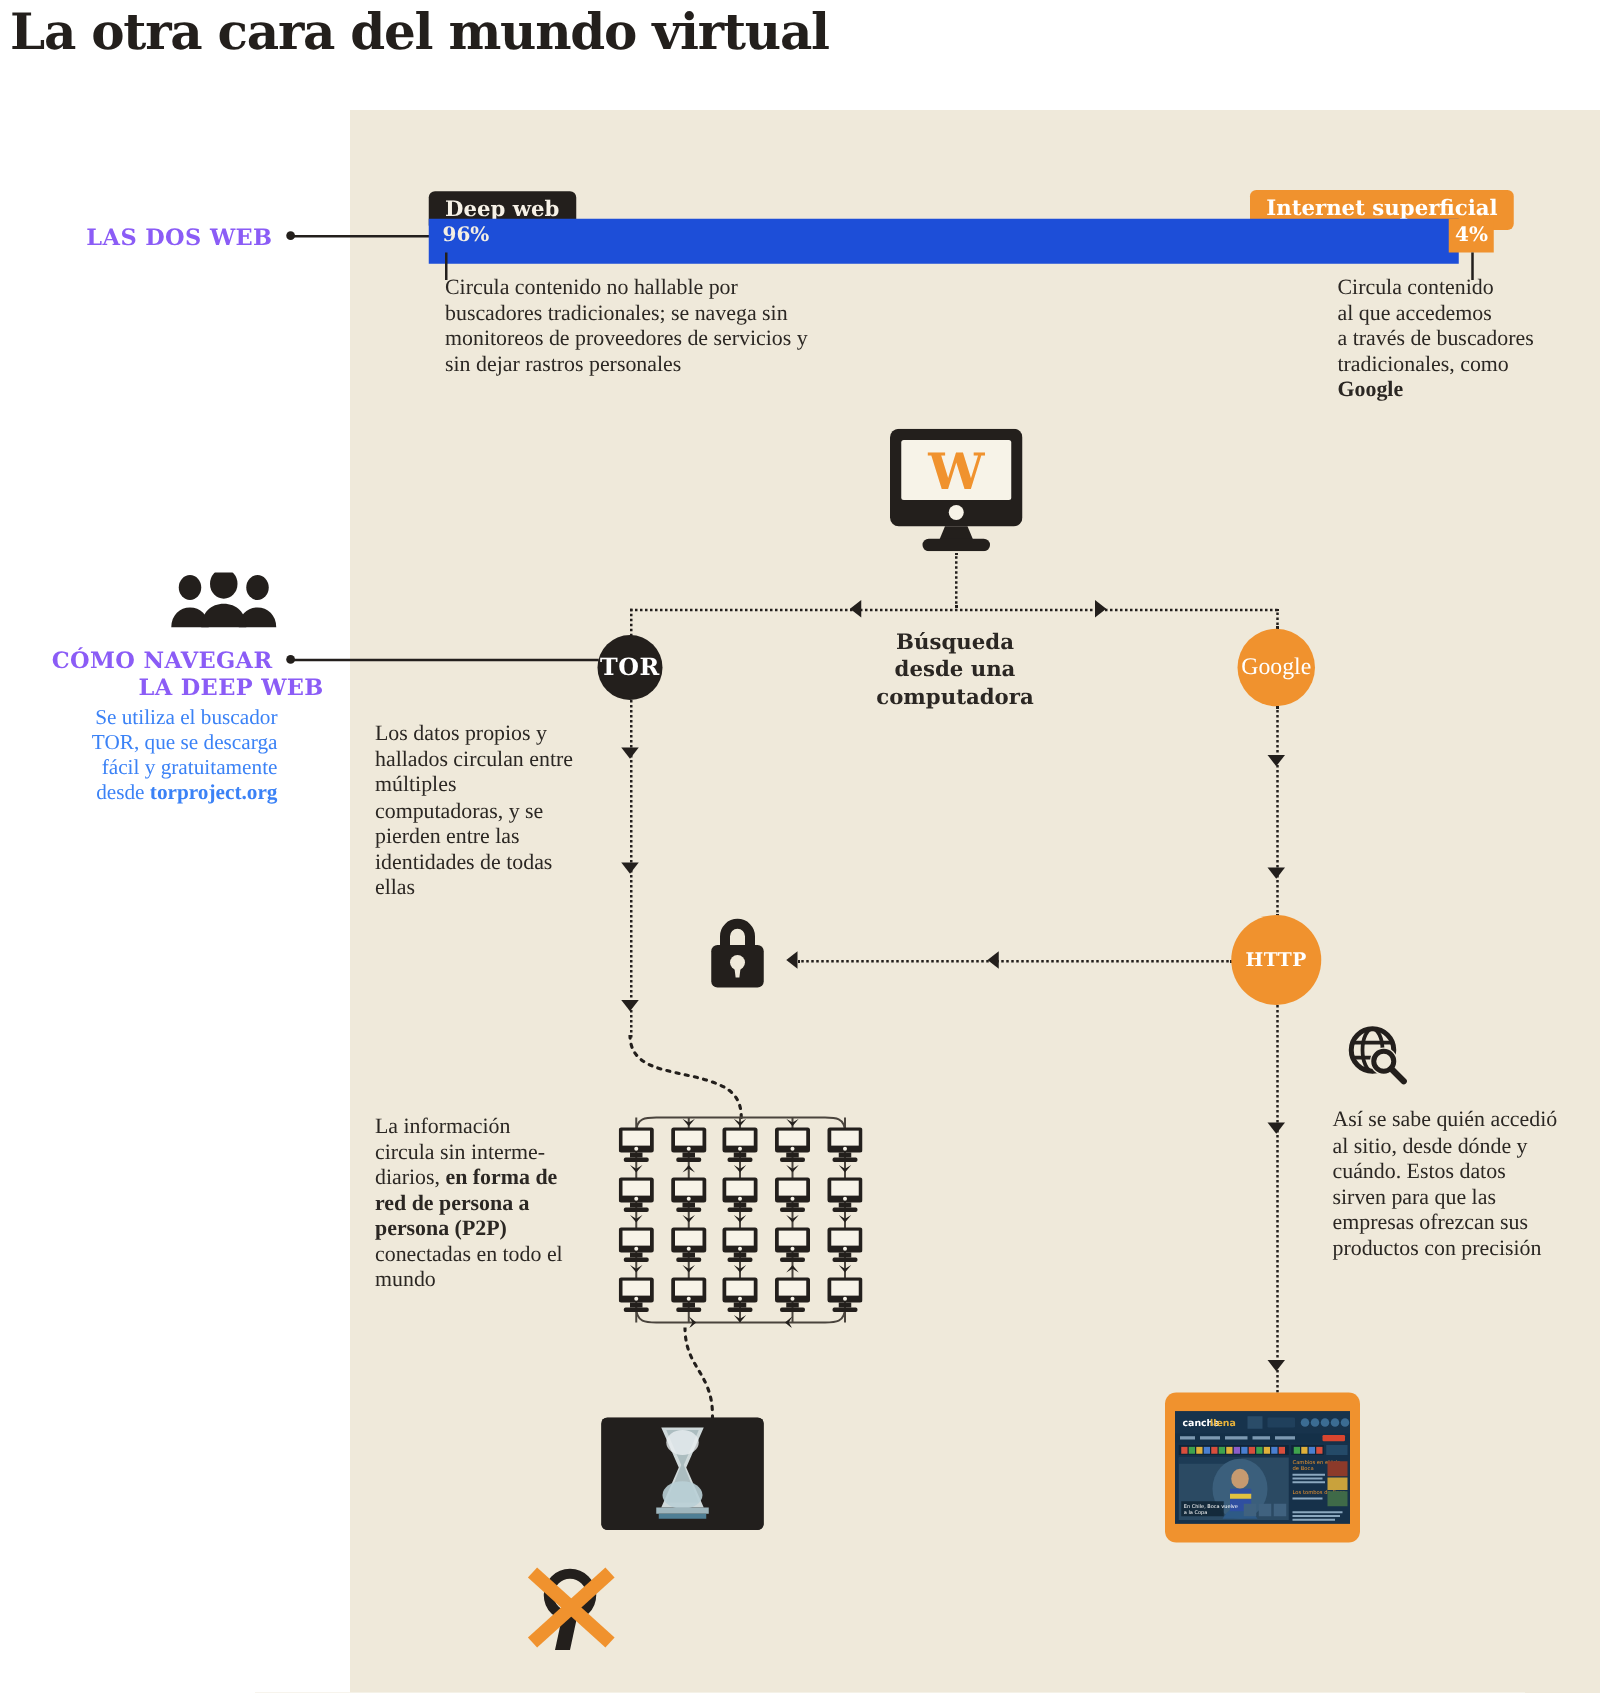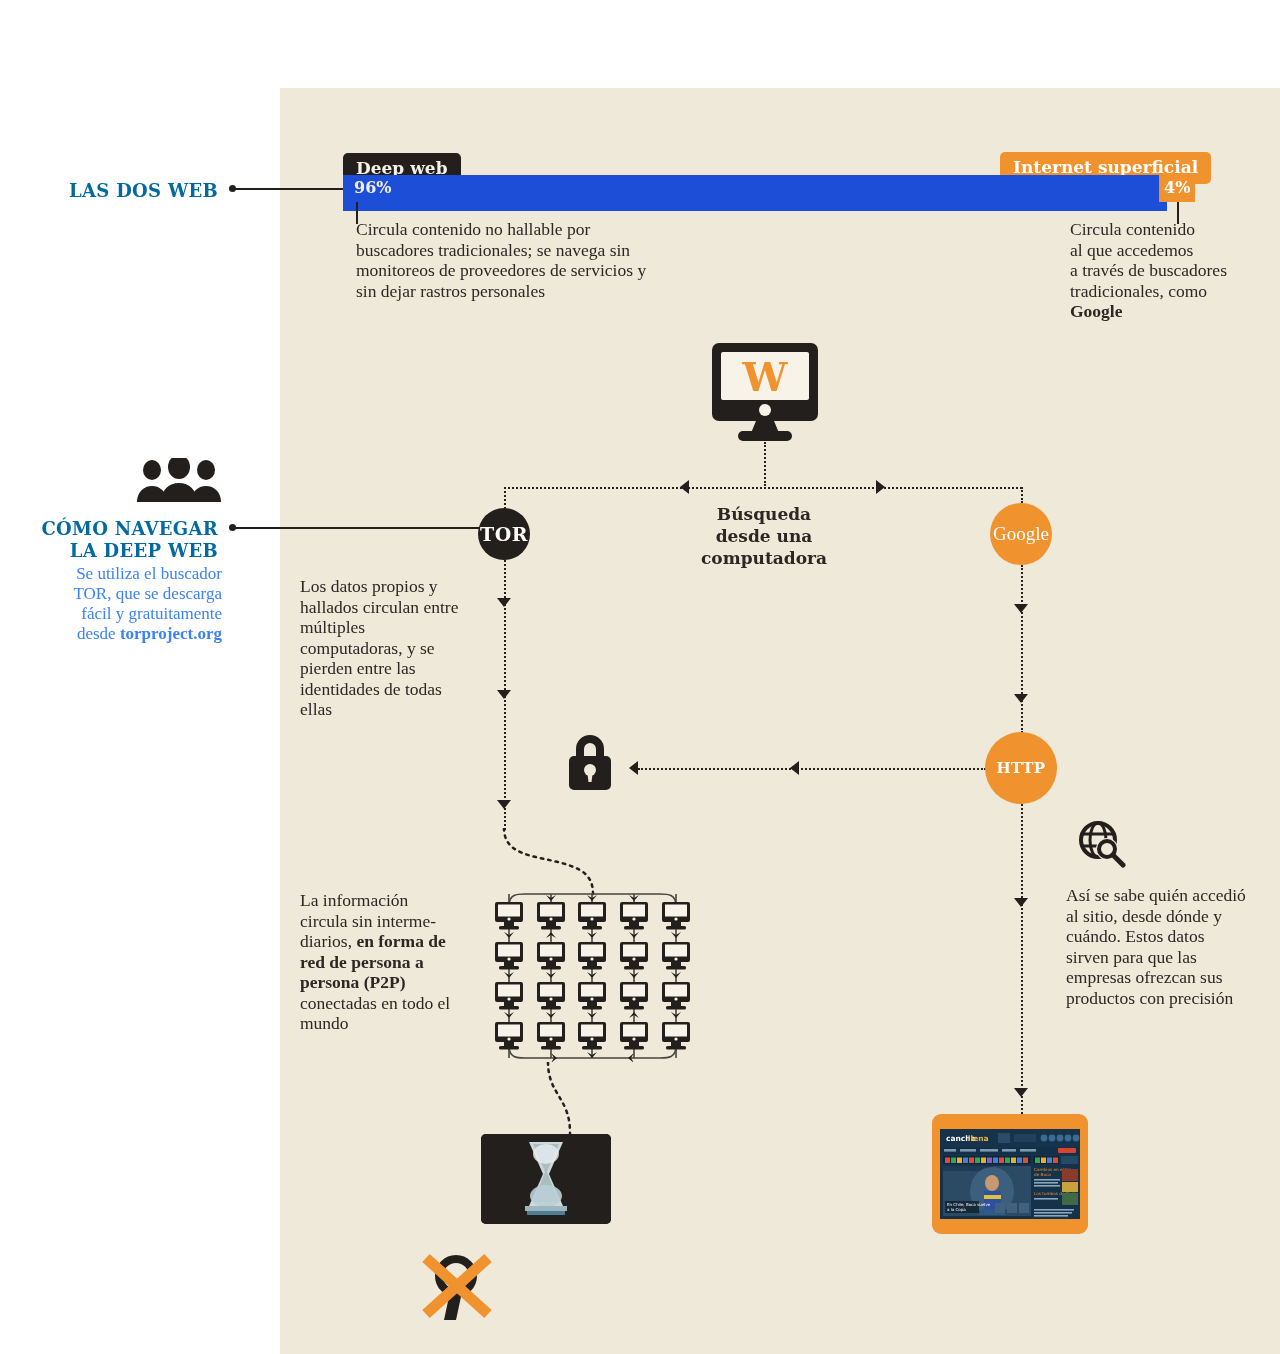--- a/index.html
+++ b/index.html
@@ -42,21 +42,21 @@
   .right{text-align:left;}
   .center{text-align:center;}
 
   
   .rail-label{
     position:absolute;
     font-family:"DejaVu Serif", serif;
     font-weight:bold;
     font-size:18px;
     letter-spacing:.3px;
-    color:#0369a1;
+    color:#8b5cf6;
     text-align:right;
   }
   .rail-sub{
     position:absolute;
     font-family:"Liberation Serif", serif;
     font-size:17px;
     line-height:20px;
     text-align:right;
     color:#3b82f6;
   }
@@ -163,20 +163,21 @@
   .xicon{position:absolute;left:420px;top:1248px;width:76px;height:76px;}
   .globe-icon{position:absolute;left:1078px;top:820px;width:48px;height:48px;}
   .people-icon{position:absolute;left:135px;top:458px;width:88px;height:44px;}
   .lock-icon{position:absolute;left:566px;top:731px;width:48px;height:60px;}
 </style>
 </head>
 <body>
 
 <div class="page">
 
+  <div class="title">La otra cara del mundo virtual</div>
 
   <div class="panel"></div>
 
   <div class="rail-label" style="left:0px;top:180px;width:218px;">LAS DOS WEB</div>
   <div class="dot" style="left:229px;top:185px;"></div>
   <div class="leader" style="left:234px;top:188px;width:110px;"></div>
 
   <div class="pill dark" style="left:343px;top:131px;">
     <span>Deep web</span>
     <span class="tail" style="left:18px;"></span>
@@ -216,21 +217,21 @@
         <path d="M2 44c0-10 7-16 15-16s15 6 15 16z"></path>
         <ellipse cx="71" cy="12" rx="9" ry="10"></ellipse>
         <path d="M56 44c0-10 7-16 15-16s15 6 15 16z"></path>
         <ellipse cx="44" cy="9" rx="11" ry="12"></ellipse>
         <path d="M26 44c0-12 8-19 18-19s18 7 18 19z"></path>
       </g>
     </svg>
   </div>
 
   <div class="rail-label" style="left:0px;top:518px;width:218px;">CÓMO NAVEGAR</div>
-  <div class="rail-label" style="left:0px;top:540px;width:218px;">LA DEEP WEB</div>
+  <div class="rail-label" style="left:0px;top:540px;width:218px;padding-left:41px;">LA DEEP WEB</div>
   <div class="dot" style="left:229px;top:524px;"></div>
   <div class="leader" style="left:234px;top:527px;width:245px;"></div>
 
   <div class="rail-sub" style="left:0px;top:564px;width:222px;">
     <span>Se utiliza el buscador</span><br>
     <span>TOR, que se descarga</span><br>
     <span>fácil y gratuitamente</span><br>
     <span>desde </span><b>torproject.org</b>
   </div>
 

